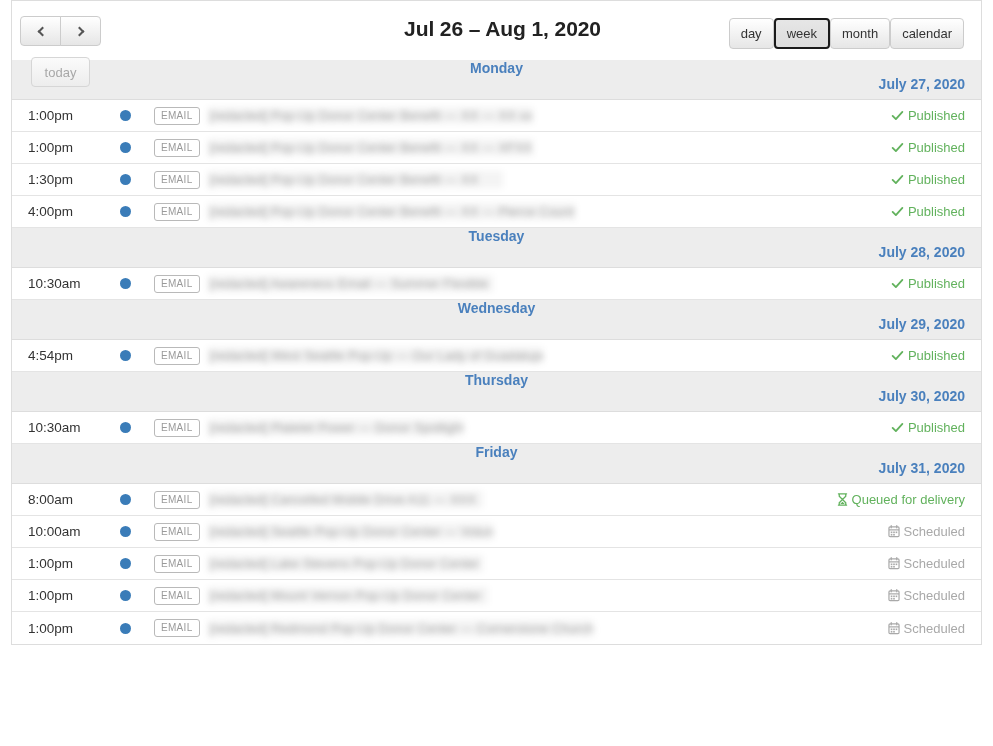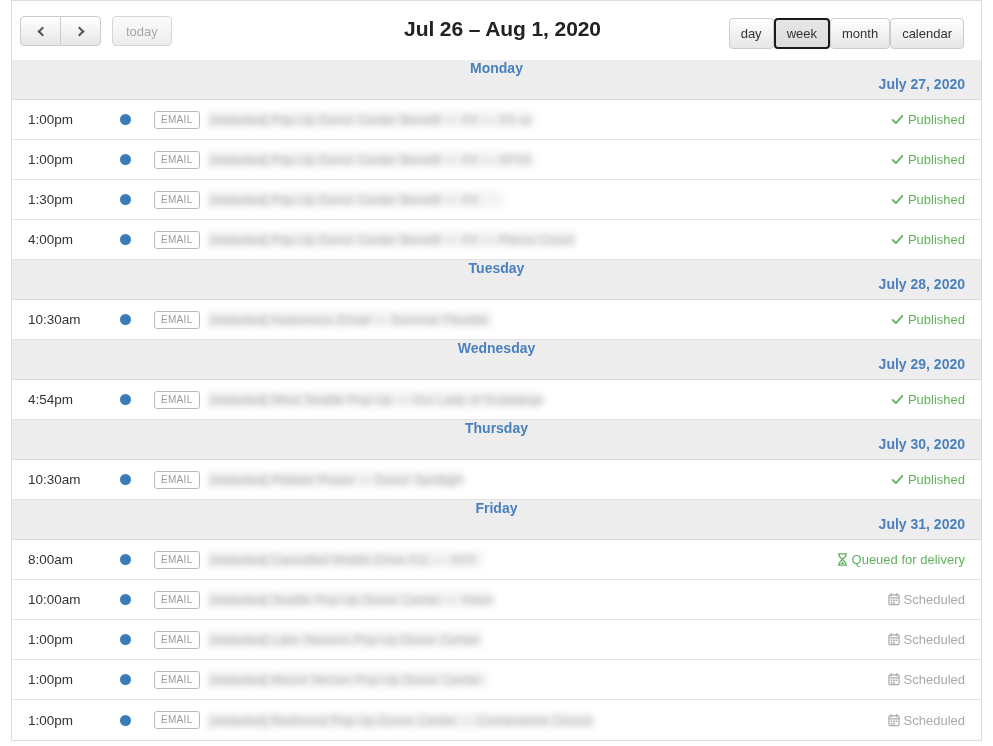--- a/index.html
+++ b/index.html
@@ -30,20 +30,21 @@
     background: #fff;
   }
 
   .tb-left {
     position: absolute;
     left: 8px;
     top: 15px;
     display: flex;
     align-items: center;
     gap: 11px;
+    flex-direction: column;
   }
 
   .btn-group { display: flex; }
 
   .btn {
     font-family: "Liberation Sans", sans-serif;
     font-size: 13px;
     line-height: 1;
     color: #333333;
     background: linear-gradient(to bottom, #ffffff 0%, #e6e6e6 100%);
@@ -130,21 +131,21 @@
     padding: 0 16px;
     font-size: 14px;
     font-weight: bold;
     color: #4a80bd;
     flex-direction: column;
   }
   .day-head .dh-name { flex: 0 0 auto; }
   .day-head .dh-date { margin-left: auto; }
 
   .ev-row {
-    height: 40px;
+    height: 32px;
     border-bottom: 1px solid #e4e4e4;
     display: flex;
     align-items: center;
     padding: 0 16px;
     background: #ffffff;
   }
   .ev-row:last-child { border-bottom: none; }
 
   .ev-time {
     flex: 0 0 92px;

